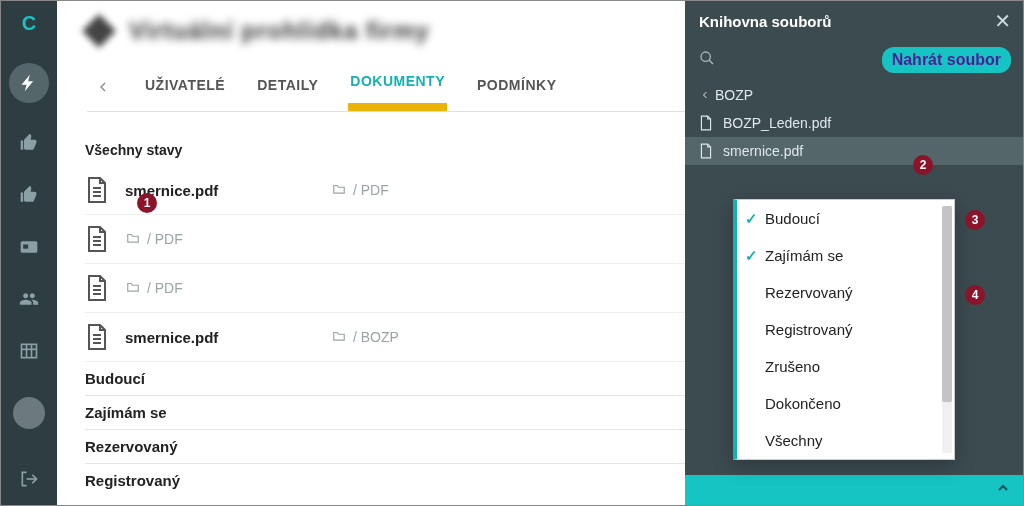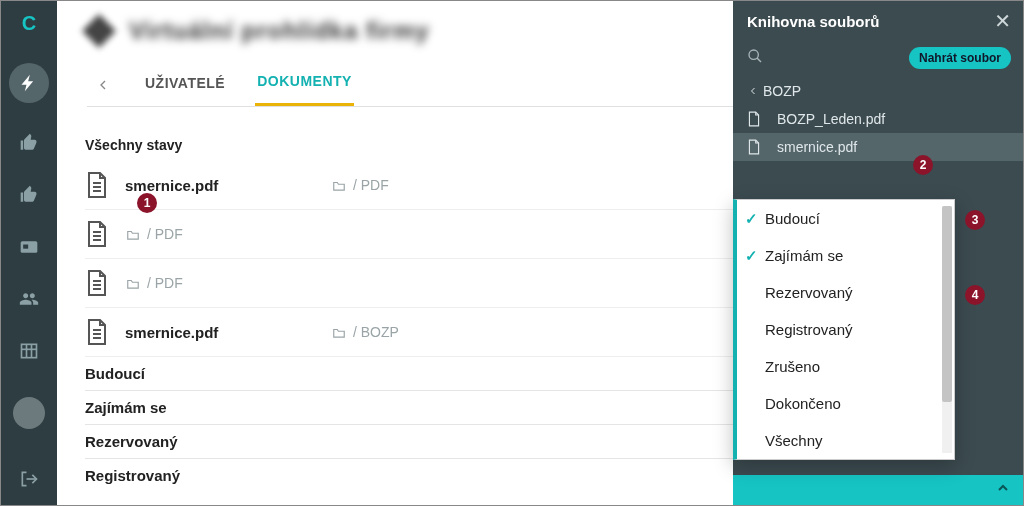--- a/index.html
+++ b/index.html
@@ -16,43 +16,43 @@
   
   .main { flex: 1; display: flex; flex-direction: column; position: relative; background: #fff; }
   .header { padding: 16px 38px 0 30px; }
   .title-row { display: flex; align-items: center; gap: 18px; margin-bottom: 18px; }
   .title-logo { width: 24px; height: 24px; filter: blur(3px); background: #444; transform: rotate(45deg); }
   .title-text { font-size: 24px; font-weight: 700; color: #333; filter: blur(4px); letter-spacing: 1px; }
 
   .tabs-row { display: flex; align-items: center; gap: 28px; border-bottom: 1px solid #e0e0e0; padding-left: 4px; }
   .back-chevron { width: 24px; color: #888; cursor: pointer; display:flex; align-items:center; justify-content:center; }
   .tab { padding: 10px 2px 14px 2px; font-size: 14px; font-weight: 600; color: #555; letter-spacing: .5px; cursor: pointer; }
-  .tab.active { color: #14b1b1; border-bottom: 3px solid #eab308; }
+  .tab.active { color: #14b1b1; border-bottom: 8px solid #eab308; }
   .status-right { margin-left: auto; padding-right: 4px; font-size: 14px; color: #555; display:flex; align-items:center; gap:6px; }
 
   .content { padding: 20px 28px 0 28px; overflow: hidden; }
   .section-label { font-size: 14px; font-weight: 700; color: #222; margin: 10px 0 8px 0; }
   .state-row { border-bottom: 1px solid #e5e5e5; padding: 8px 0; font-size: 15px; font-weight: 700; color: #222; }
 
   .file-row { display: flex; align-items: center; gap: 16px; padding: 10px 0; border-bottom: 1px solid #eee; }
   .file-icon { width: 24px; height: 28px; }
   .file-name { font-size: 15px; font-weight: 700; color: #222; width: 190px; }
-  .file-meta { display: flex; align-items: flex-end; gap: 6px; color: #9aa4a7; font-size: 14px; }
-
-  
-  .panel { position: absolute; top: 0; right: 0; width: 290px; height: 100%; background: #3c4b50; color: #dfe7ea; display: flex; flex-direction: column; }
+  .file-meta { display: flex; align-items: flex-start; gap: 6px; color: #9aa4a7; font-size: 14px; }
+
+  
+  .panel { position: absolute; top: 0; right: 0; width: 338px; height: 100%; background: #3c4b50; color: #dfe7ea; display: flex; flex-direction: column; }
   .panel-head { display: flex; align-items: center; justify-content: space-between; padding: 8px 12px 10px 14px; }
   .panel-title { font-size: 15px; font-weight: 700; color: #fff; }
   .panel-close { color: #cfd8da; cursor: pointer; font-size: 20px; }
   .panel-toolbar { display: flex; align-items: center; padding: 4px 12px 8px 14px; gap: 8px; }
   .panel-search { flex: 1; color: #a8b5b9; cursor: pointer; }
-  .upload-btn { background: #16c4c4; color: #0f172a; font-weight: 700; font-size: 12px; padding: 4px 10px; border-radius: 12px; cursor: pointer; border: none; }
+  .upload-btn { background: #16c4c4; color: #4c1d95; font-weight: 700; font-size: 16px; padding: 4px 10px; border-radius: 12px; cursor: pointer; border: none; }
 
   .crumb { display: flex; align-items: center; gap: 4px; padding: 6px 14px; color: #dfe7ea; font-size: 14px; cursor: pointer; }
-  .lib-file { display: flex; align-items: center; gap: 16px; padding: 6px 14px; font-size: 14px; color: #dfe7ea; cursor: pointer; position: relative; }
+  .lib-file { display: flex; align-items: center; gap: 10px; padding: 6px 14px; font-size: 14px; color: #dfe7ea; cursor: pointer; position: relative; }
   .lib-file.selected { background: #55666b; }
 
   
   .dropdown { position: absolute; top: 198px; right: 68px; width: 222px; background: #fff; border: 1px solid #ccc; border-left: 4px solid #14b1b1; box-shadow: 0 6px 18px rgba(0,0,0,.25); z-index: 20; }
   .dropdown-scroll { position:absolute; right:2px; top:6px; bottom:6px; width:10px; background:#f0f0f0; }
   .dropdown-thumb { position:absolute; right:2px; top:6px; width:10px; height:196px; background:#c4c4c4; border-radius:2px;}
   .dd-item { display: flex; align-items: center; gap: 14px; padding: 10px 16px 10px 28px; font-size: 15px; color: #222; cursor: pointer; position: relative; }
   .dd-check { position: absolute; left: 8px; color: #14b1b1; font-weight: 700; }
 
   
@@ -120,21 +120,23 @@
       <div class="title-logo"></div>
       <div class="title-text">Virtuální prohlídka firmy</div>
     </div>
     <div class="tabs-row">
       <div class="back-chevron">
         <svg width="16" height="16" viewBox="0 0 24 24" fill="none" stroke="currentColor" stroke-width="2">
             <polyline points="15 18 9 12 15 6"></polyline>
           </svg>
       </div>
       <div class="tab">UŽIVATELÉ</div>
+      <div class="tab">DETAILY</div>
       <div class="tab active">DOKUMENTY</div>
+      <div class="tab">PODMÍNKY</div>
       <div class="status-right">
         <span>Stav</span>
       </div>
     </div>
   </div>
 
   <div class="content">
     <div class="section-label">Všechny stavy</div>
 
     <div class="file-row">

